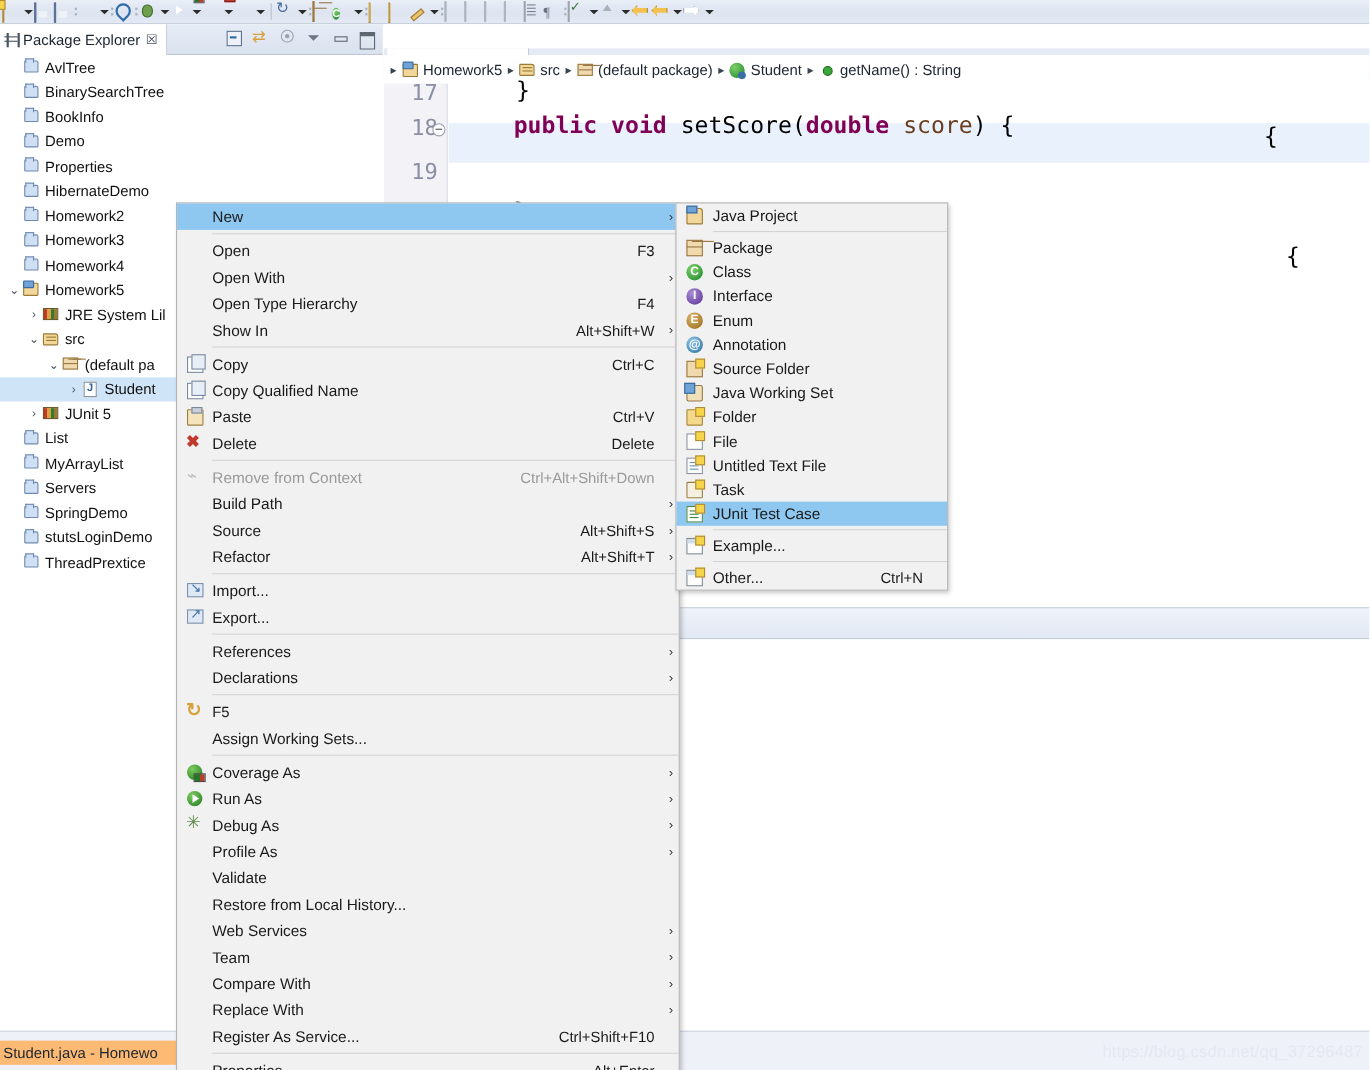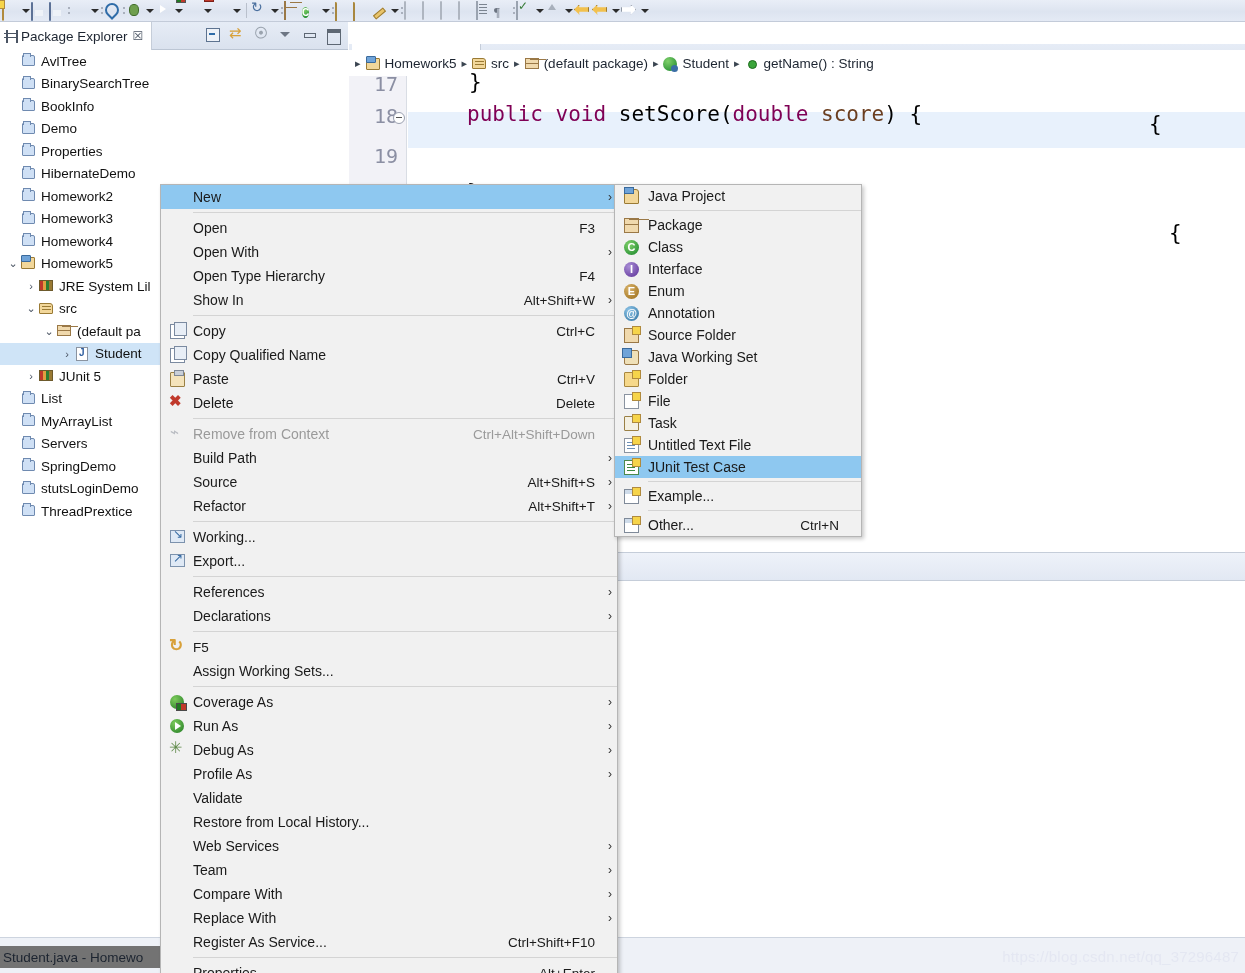--- a/index.html
+++ b/index.html
@@ -181,21 +181,21 @@
   .code { position:absolute; left:0; top:54px; width:896px; height:476px; background:#fff;
     font-family:"DejaVu Sans Mono", monospace; font-size:21px; }
   .gutter { position:absolute; left:0; top:0; width:58px; height:476px;
     background:#f2f2f7; border-right:1px solid #d9dde4; }
   .ln { position:absolute; right:8px; color:#8b8fa3; font-size:20px; }
   .fold { position:absolute; left:44px; width:12px; height:12px; border:1px solid #9aa0b0;
     border-radius:50%; background:#fff; }
   .fold::after{content:"";position:absolute;left:2px;top:4px;width:6px;height:1px;background:#555;}
   .cline { position:absolute; left:62px; white-space:pre; }
   .hl-line { position:absolute; left:59px; width:837px; height:36px; background:#e8f1fc; }
-  .kw { color:#7f0055; font-weight:normal; }
+  .kw { color:#7f0055; font-weight:bold; }
   .fld { color:#0000c0; }
   .pl { color:#000; }
   .prm { color:#6a3d1f; }
 
   
   .bottom-tabs { position:absolute; left:349px; top:552px; width:896px; height:28px;
     background:linear-gradient(to bottom,#eef2f9,#e2e8f3); border-top:1px solid #c5cdd9; }
   .bt-scroll { position:absolute; left:0; top:3px; width:16px; color:#5a6472; font-size:13px;
      text-align:center; }
   .bt { position:absolute; top:0; height:27px; display:flex; align-items:center; gap:5px;
@@ -208,21 +208,21 @@
   .bt-ico-call { width:14px;height:13px;position:relative;}
   .bt-ico-call::after{content:"";position:absolute;left:1px;top:2px;width:5px;height:5px;border-radius:50%;
     background:#9fc48c;box-shadow:7px -2px 0 #9fc48c, 7px 5px 0 #9fc48c;}
   .bt-close { font-size:12px; color:#4a5463; }
   .bottom-body { position:absolute; left:349px; top:580px; width:896px; height:357px;
     background:#fff; border-top:1px solid #c5cdd9; }
 
   
   .statusbar { position:absolute; left:0; top:937px; width:1245px; height:36px;
     background:#eef1f7; border-top:1px solid #cdd4df; }
-  .status-sel { position:absolute; left:0; top:8px; height:22px; background:#737373;
+  .status-sel { position:absolute; left:0; top:8px; height:22px; background:#fdba74;
     display:flex; align-items:center; padding:0 3px; font-size:13.5px; color:#1c2430; white-space:nowrap;
     overflow:hidden; width:160px;}
   .watermark { position:absolute; right:6px; top:948px; font-size:15px; color:#e4e7f2; letter-spacing:.2px;}
 
   
   .ctxmenu { position:absolute; left:160px; top:184px; width:458px;
     background:#f1f1f1; border:1px solid #b5b5b5; box-shadow:2px 2px 4px rgba(0,0,0,.22); }
   .mi { height:24px; display:flex; align-items:center; position:relative; font-size:14px; color:#1a1a1a; }
   .mi.hl { background:#8ec8f0; }
   .mi.disabled { color:#9a9a9a; }
@@ -766,21 +766,21 @@
         <span class="mi-ico"></span>
         <span class="mi-label">Refactor</span>
         <span class="mi-accel">Alt+Shift+T</span>
         <span class="mi-arrow">›</span>
       </div>
       <div class="msep"></div>
       <div class="mi">
         <span class="mi-ico">
           <span class="mico mi-import"></span>
         </span>
-        <span class="mi-label">Working...</span>
+        <span class="mi-label">Import...</span>
         <span class="mi-accel"></span>
         <span class="mi-arrow"></span>
       </div>
       <div class="mi">
         <span class="mi-ico">
           <span class="mico mi-export"></span>
         </span>
         <span class="mi-label">Export...</span>
         <span class="mi-accel"></span>
         <span class="mi-arrow"></span>
@@ -961,30 +961,30 @@
       </div>
       <div class="smi">
         <span class="smi-ico">
           <span class="smico s-file"></span>
         </span>
         <span class="smi-label">File</span>
         <span class="smi-accel"></span>
       </div>
       <div class="smi">
         <span class="smi-ico">
+          <span class="smico s-txt"></span>
+        </span>
+        <span class="smi-label">Untitled Text File</span>
+        <span class="smi-accel"></span>
+      </div>
+      <div class="smi">
+        <span class="smi-ico">
           <span class="smico s-task"></span>
         </span>
         <span class="smi-label">Task</span>
-        <span class="smi-accel"></span>
-      </div>
-      <div class="smi">
-        <span class="smi-ico">
-          <span class="smico s-txt"></span>
-        </span>
-        <span class="smi-label">Untitled Text File</span>
         <span class="smi-accel"></span>
       </div>
       <div class="smi hl">
         <span class="smi-ico">
           <span class="smico s-junit"></span>
         </span>
         <span class="smi-label">JUnit Test Case</span>
         <span class="smi-accel"></span>
       </div>
       <div class="smsep"></div>

